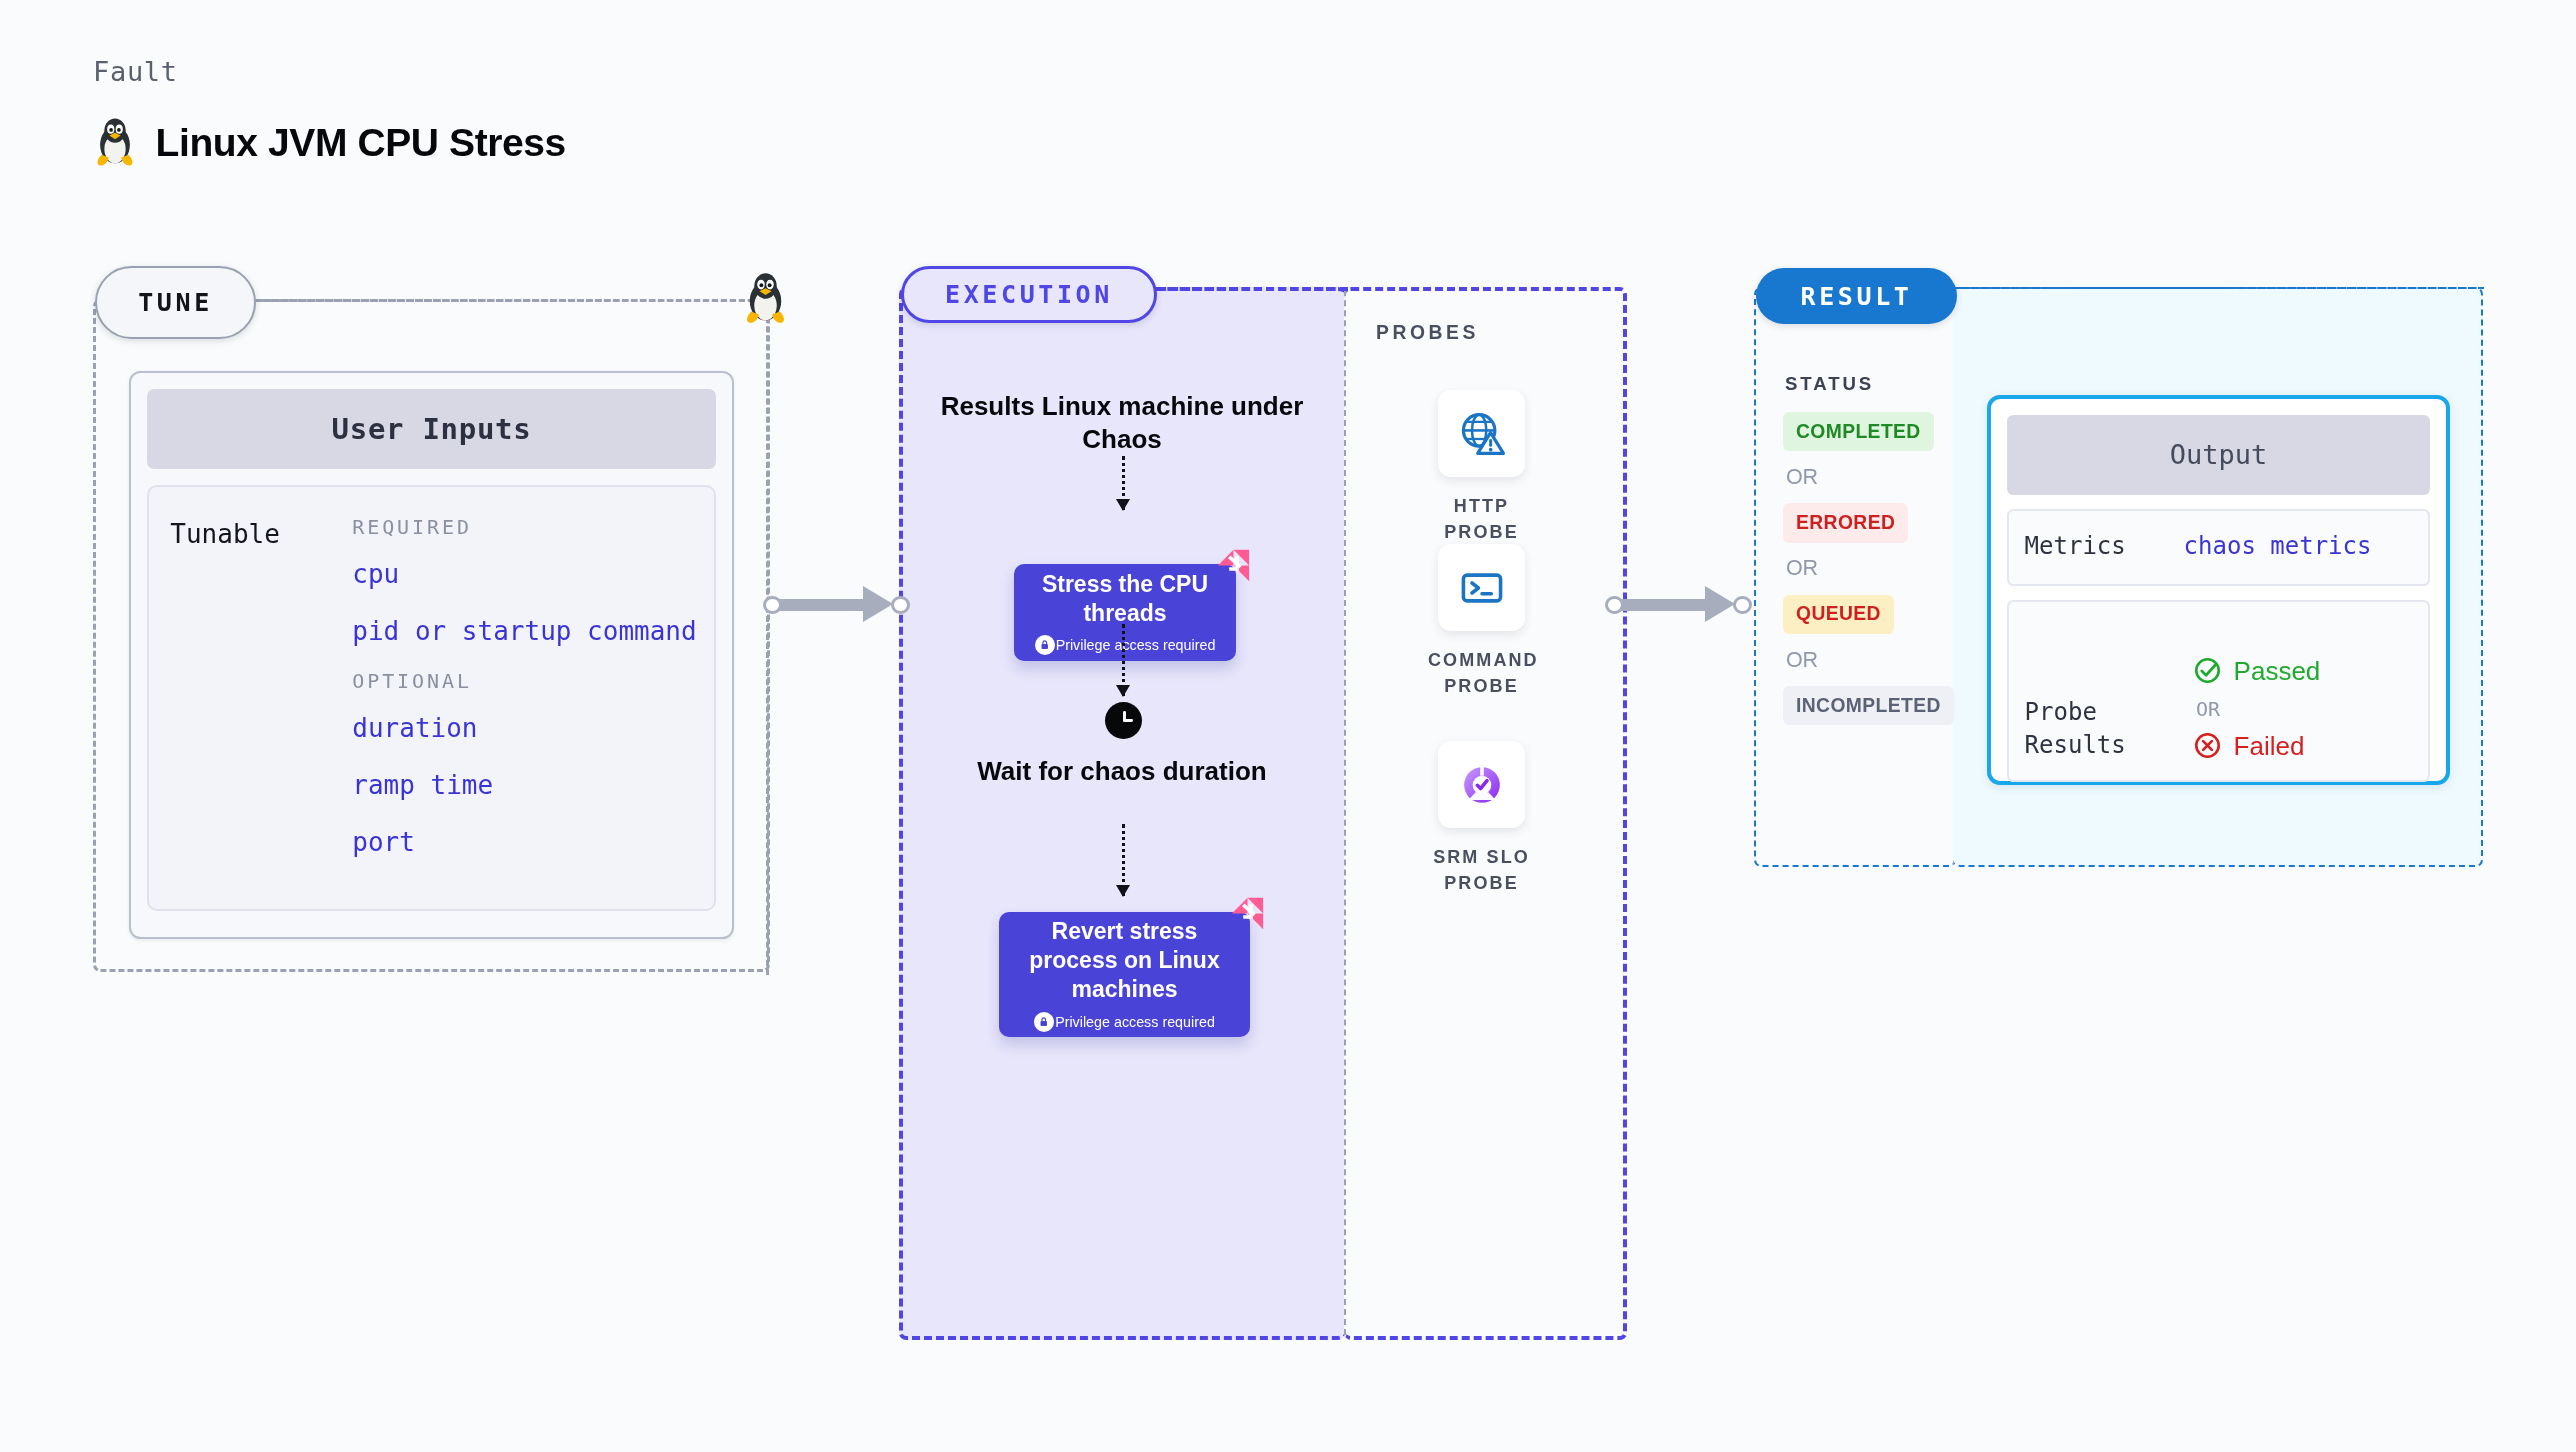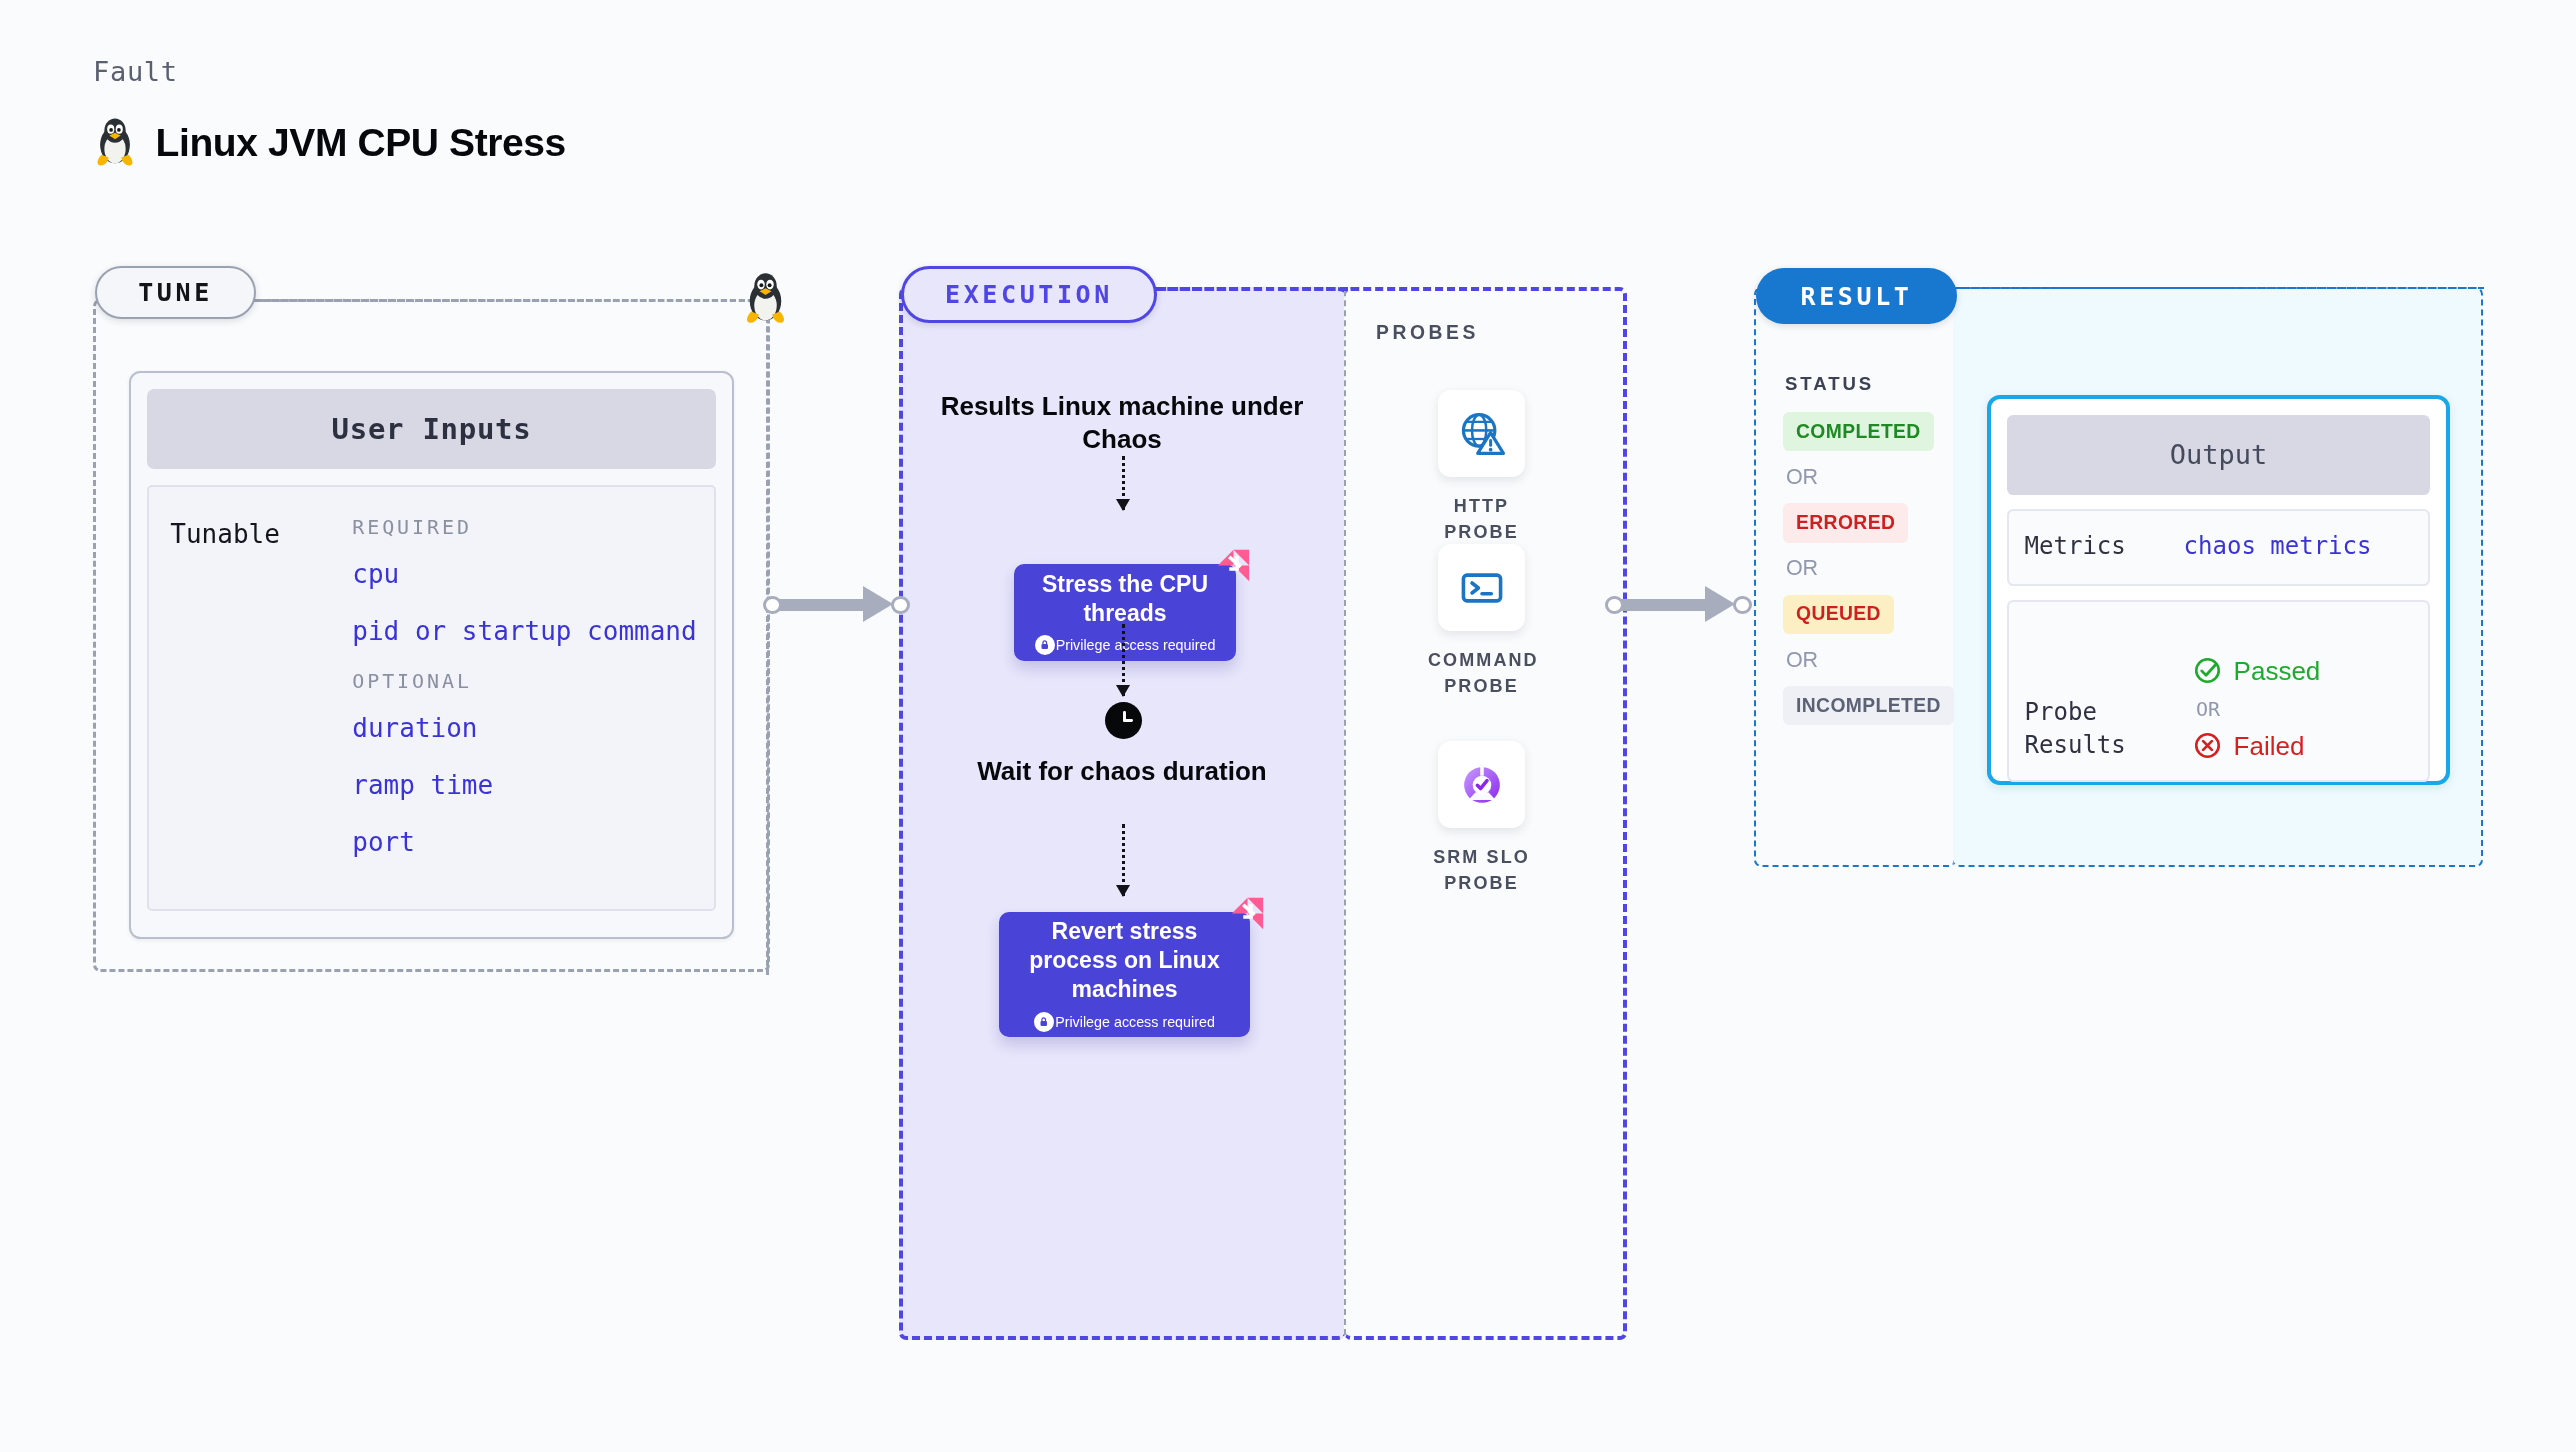--- a/index.html
+++ b/index.html
@@ -40,21 +40,21 @@
                   background: #eefaff; }
 
   
   .pill {
     position: absolute; display: flex; align-items: center; justify-content: center;
     font-family: "DejaVu Sans Mono", monospace; font-weight: 700;
     letter-spacing: 3.6px; border-radius: 716px; z-index: 6;
     box-shadow: 0 2.1px 7.2px rgba(20,25,50,.14);
   }
   .pill-tune {
-    left: 95px; top: 266px; width: 161px; height: 53px;
+    left: 95px; top: 266px; width: 161px; height: 73px;
     background: #f5f6fa; border: 2.9px solid #9aa1b0; color: #12141a; font-size: 25px;
   }
   .pill-exec {
     left: 901px; top: 266px; width: 256px; height: 57px;
     background: #e7e6fb; border: 3.6px solid #4f46e5; color: #4f46e5; font-size: 25px;
   }
   .pill-result {
     left: 1756px; top: 268px; width: 201px; height: 56px;
     background: #1878d0; border: none; color: #ffffff; font-size: 25px;
   }
@@ -84,21 +84,21 @@
     box-shadow: 0 1.4px 4.3px rgba(20,25,50,.06);
   }
   .ui-head {
     margin: 15.8px 15.8px 0 15.8px; height: 80px; background: #d7d8e4;
     border-radius: 7.2px; display: flex; align-items: center; justify-content: center;
     font-family: "DejaVu Sans Mono", monospace; font-size: 29px;
     font-weight: 700; color: #2c3040; letter-spacing: 0.7px;
   }
   .ui-body {
     margin: 15.8px 15.8px 15.8px 15.8px; height: 426px;
-    background: #f3f4fa; border: 2.1px solid #dfe2ec; border-radius: 5px;
+    background: #f3f4fa; border: 2.1px solid #dfe2ec; border-radius: 10px;
     display: flex; padding: 24px 0 0 21.5px; gap: 24px;
   }
   .ui-label-col {
     font-family: "DejaVu Sans Mono", monospace; font-size: 26px; color: #14161d;
     padding-top: 8.6px; width: 158px; flex: none;
   }
   .ui-list-col { display: flex; flex-direction: column; gap: 0; padding-top: 4.3px; }
   .grp-label {
     font-family: "DejaVu Sans Mono", monospace; font-size: 20px; color: #8a90a0;
     letter-spacing: 2.9px; margin-bottom: 20px;

